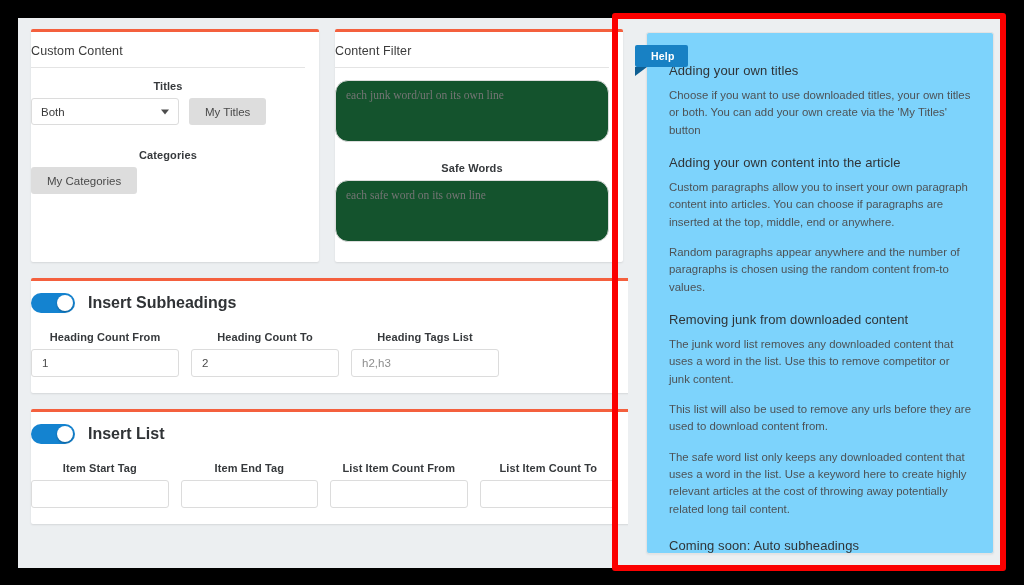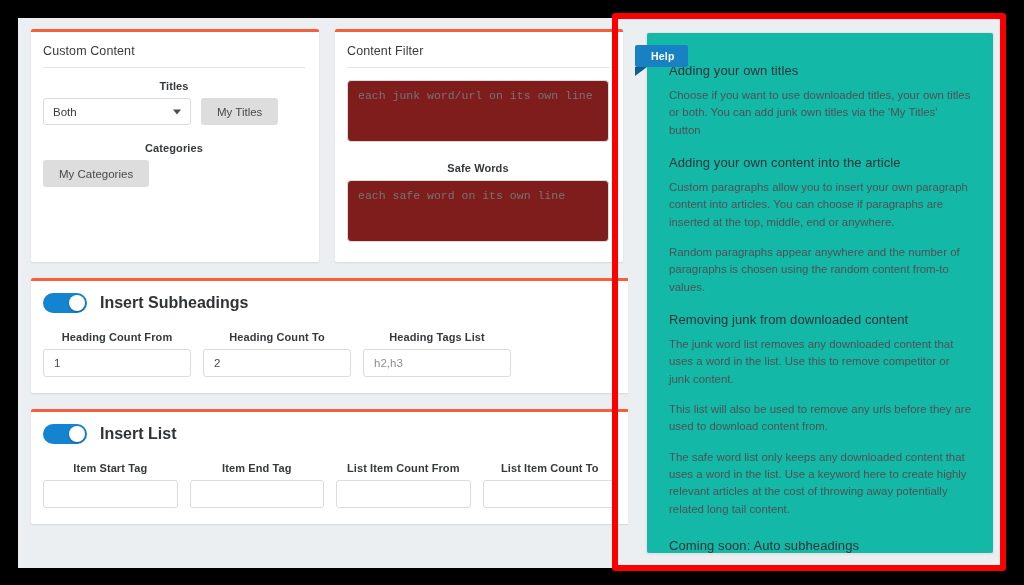--- a/index.html
+++ b/index.html
@@ -44,42 +44,42 @@
   .card {
     background: #ffffff;
     border-top: 3px solid #f4603e;
     border-radius: 2px;
     box-shadow: 0 1px 2px rgba(0,0,0,0.10);
     position: relative;
   }
 
   .card-top-pair { width: 288px; }
 
-  .card-body { padding: 12px 14px 16px 12px; }
+  .card-body { padding: 12px 14px 16px 0; }
 
   .card-title {
     font-size: 12.5px;
     color: #3b3b3b;
     font-weight: 400;
     padding-bottom: 9px;
     border-bottom: 1px solid #e4e4e4;
     margin-bottom: 12px;
     letter-spacing: .1px;
   }
 
   .field-label {
     font-size: 11px;
     color: #36393c;
     font-weight: 700;
     margin-bottom: 6px;
     letter-spacing: .1px;
     text-align: center;
   }
 
-  .ctrl-row { display: flex; align-items: center; gap: 10px; margin-bottom: 17px; }
+  .ctrl-row { display: flex; align-items: center; gap: 10px; margin-bottom: 24px; }
 
   .select-box {
     position: relative;
     width: 148px;
     height: 27px;
     border: 1px solid #dcdcdc;
     border-radius: 3px;
     background: #ffffff;
     display: flex;
     align-items: center;
@@ -106,26 +106,26 @@
     font-size: 11.5px;
     color: #4a4a4a;
     font-family: "Liberation Sans", sans-serif;
     cursor: pointer;
   }
 
   .textarea-box {
     width: 100%;
     height: 62px;
     border: 1px solid #dcdcdc;
-    border-radius: 4px;
-    background: #7f1d1d;
+    border-radius: 13px;
+    background: #14532d;
     padding: 8px 10px;
     font-size: 11.5px;
     color: #b9b9b9;
-    font-family: Liberation Mono, monospace;
+    font-family: Liberation Serif, serif;
     resize: none;
     margin-bottom: 16px;
     overflow: hidden;
   }
   .textarea-box:last-child { margin-bottom: 0; }
 
   
   .wide-card { width: 600px; margin-top: 16px; }
 
   .toggle-row { display: flex; align-items: center; gap: 13px; margin-bottom: 18px; }
@@ -177,21 +177,21 @@
   #help-outer {
     position: absolute;
     left: 610px;
     top: 0px;
     width: 378px;
     height: 550px;
     background: #eceff1;
     padding: 14px 12px 14px 18px;
   }
   #help-card {
-    background: #14b8a6;
+    background: #7dd3fc;
     border: 1px solid #e3e3e3;
     border-radius: 3px;
     width: 100%;
     height: 100%;
     padding: 26px 22px 14px 22px;
     position: relative;
     box-shadow: 0 1px 2px rgba(0,0,0,.05);
   }
 
   .help-ribbon {
@@ -343,21 +343,21 @@
         </div>
       </div>
 
     </div>
 
     <div id="help-outer">
       <div id="help-card">
         <div class="help-ribbon">Help</div>
 
         <div class="help-h first">Adding your own titles</div>
-        <div class="help-p">Choose if you want to use downloaded titles, your own titles or both. You can add junk own titles via the 'My Titles' button</div>
+        <div class="help-p">Choose if you want to use downloaded titles, your own titles or both. You can add your own create via the 'My Titles' button</div>
 
         <div class="help-h">Adding your own content into the article</div>
         <div class="help-p">Custom paragraphs allow you to insert your own paragraph content into articles. You can choose if paragraphs are inserted at the top, middle, end or anywhere.</div>
         <div class="help-p">Random paragraphs appear anywhere and the number of paragraphs is chosen using the random content from-to values.</div>
 
         <div class="help-h">Removing junk from downloaded content</div>
         <div class="help-p">The junk word list removes any downloaded content that uses a word in the list. Use this to remove competitor or junk content.</div>
         <div class="help-p">This list will also be used to remove any urls before they are used to download content from.</div>
         <div class="help-p">The safe word list only keeps any downloaded content that uses a word in the list. Use a keyword here to create highly relevant articles at the cost of throwing away potentially related long tail content.</div>
 

